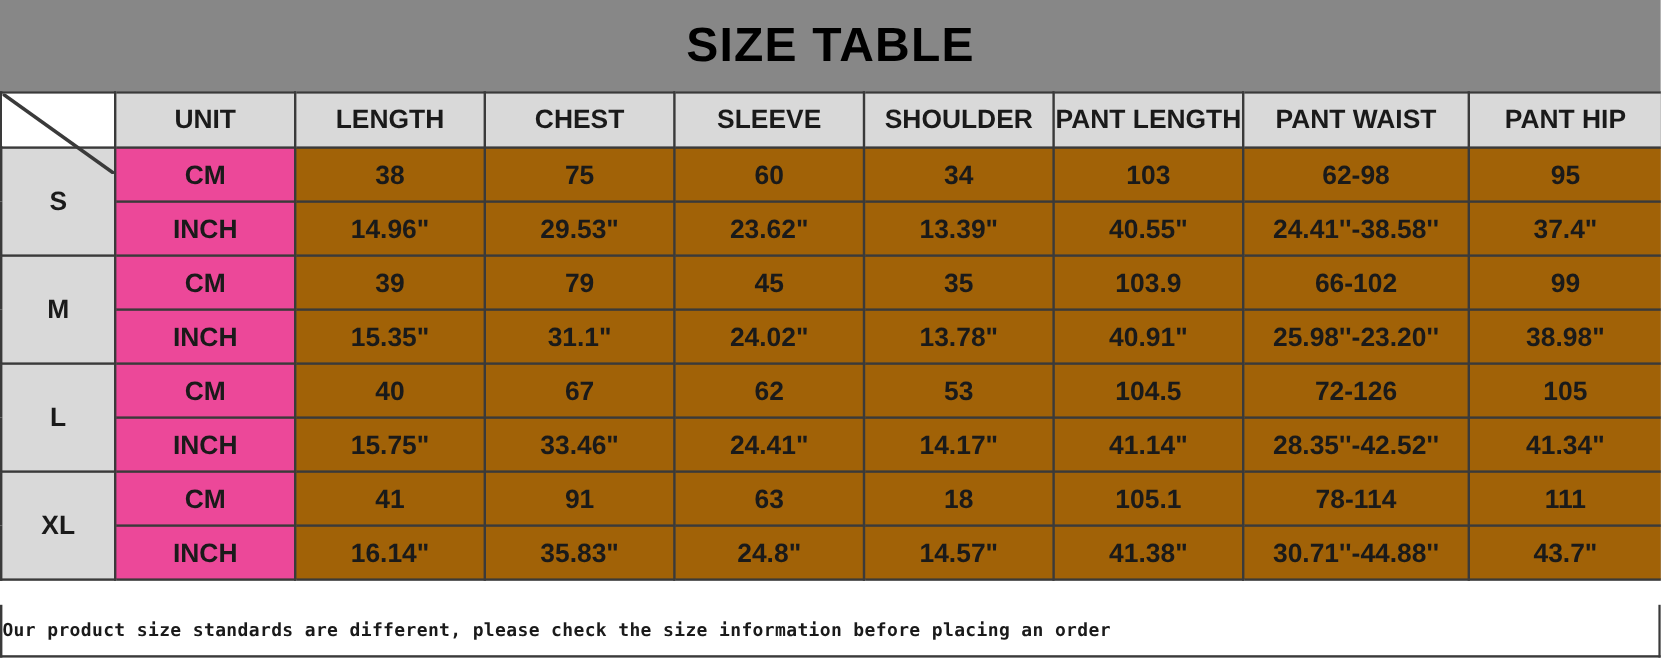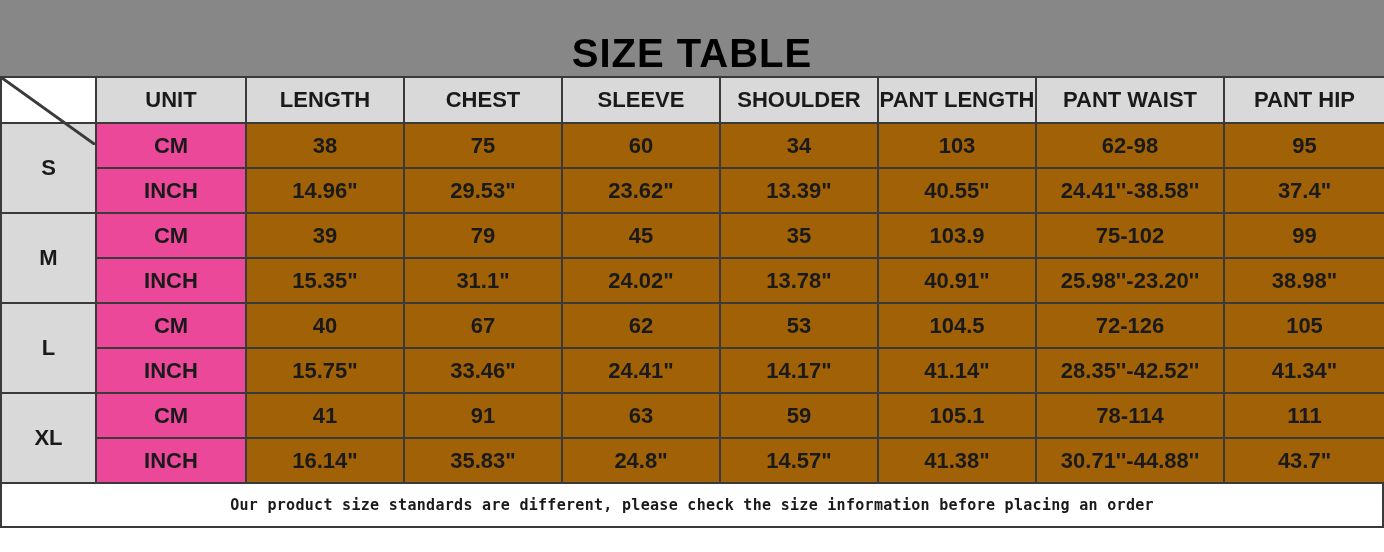--- a/index.html
+++ b/index.html
@@ -17,21 +17,21 @@
     position: relative;
     width: 1384px;
     height: 552px;
     background: #ffffff;
     box-sizing: border-box;
   }
   .title-bar {
     height: 76px;
     background: #878787;
     display: flex;
-    align-items: flex-end;
+    align-items: center;
     justify-content: center;
     color: #000000;
     font-size: 40px;
     font-weight: bold;
     letter-spacing: 1px;
   }
   table.size-table {
     border-collapse: collapse;
     width: 1384px;
     table-layout: fixed;
@@ -85,23 +85,23 @@
   }
   tr.row-cm td.val, tr.row-cm td.unit-cell { height: 43px; }
   tr.row-inch td.val, tr.row-inch td.unit-cell { height: 43px; margin-left: 36px; }
 
   .note-bar {
     border: 2px solid #3a3a3a;
     border-top: none;
     height: 44px;
     display: flex;
     align-items: center;
-    justify-content: center;
     background: #ffffff;
     box-sizing: border-box;
+    margin-top: 20px;
   }
   .note-bar span {
     font-family: "DejaVu Sans Mono", monospace;
     font-size: 15px;
     font-weight: bold;
     color: #1a1a1a;
     letter-spacing: 0.3px;
   }
 </style>
 </head>
@@ -167,21 +167,21 @@
       </tr>
 
       <tr class="row-cm">
         <td class="size-cell" rowspan="2">M</td>
         <td class="unit-cell">CM</td>
         <td class="val">39</td>
         <td class="val">79</td>
         <td class="val">45</td>
         <td class="val">35</td>
         <td class="val">103.9</td>
-        <td class="val">75-102</td>
+        <td class="val">66-102</td>
         <td class="val">99</td>
       </tr>
       <tr class="row-inch">
         <td class="unit-cell">INCH</td>
         <td class="val">15.35"</td>
         <td class="val">31.1"</td>
         <td class="val">24.02"</td>
         <td class="val">13.78"</td>
         <td class="val">40.91"</td>
         <td class="val">25.98''-23.20''</td>
@@ -209,21 +209,21 @@
         <td class="val">28.35''-42.52''</td>
         <td class="val">41.34"</td>
       </tr>
 
       <tr class="row-cm">
         <td class="size-cell" rowspan="2">XL</td>
         <td class="unit-cell">CM</td>
         <td class="val">41</td>
         <td class="val">91</td>
         <td class="val">63</td>
-        <td class="val">59</td>
+        <td class="val">18</td>
         <td class="val">105.1</td>
         <td class="val">78-114</td>
         <td class="val">111</td>
       </tr>
       <tr class="row-inch">
         <td class="unit-cell">INCH</td>
         <td class="val">16.14"</td>
         <td class="val">35.83"</td>
         <td class="val">24.8"</td>
         <td class="val">14.57"</td>

